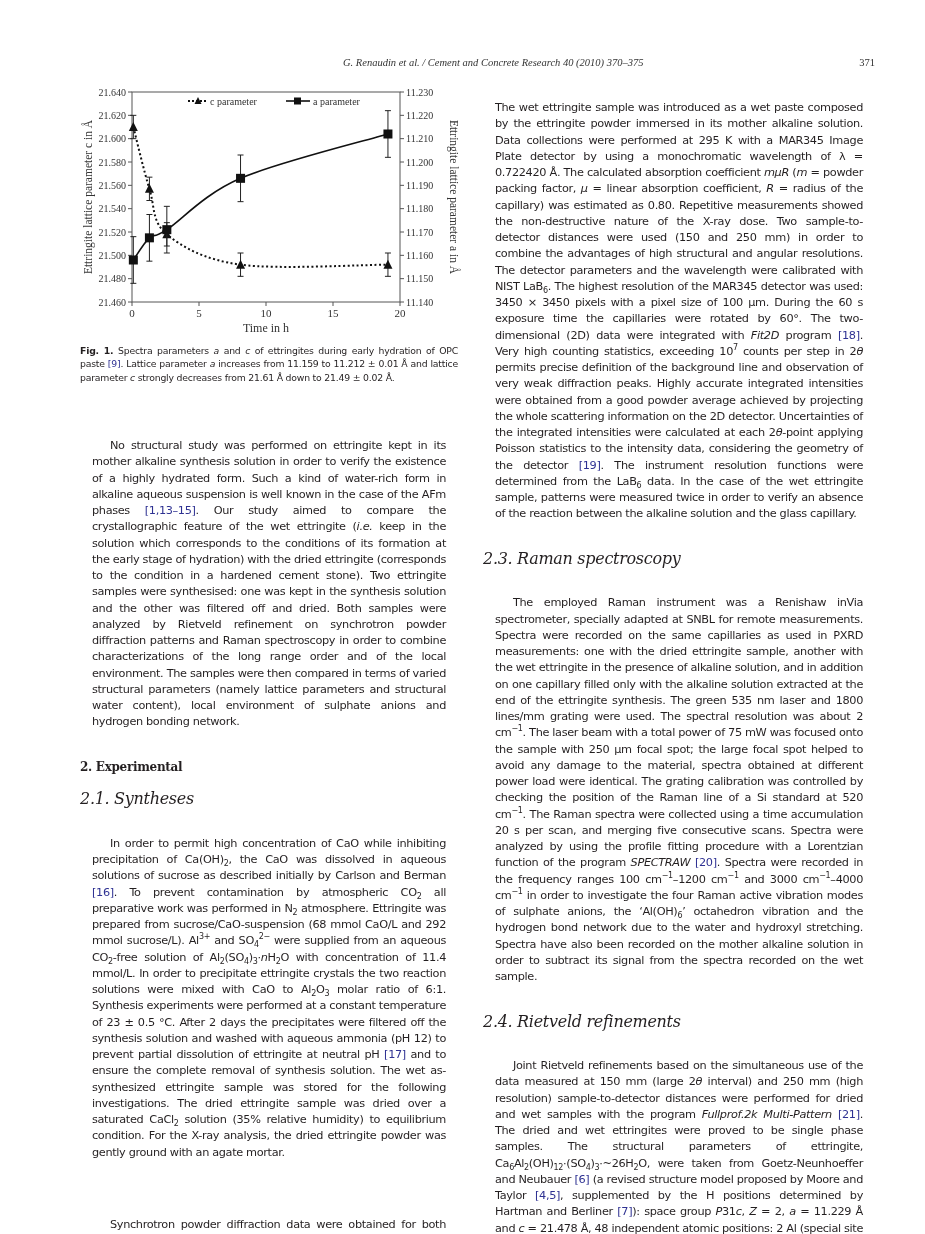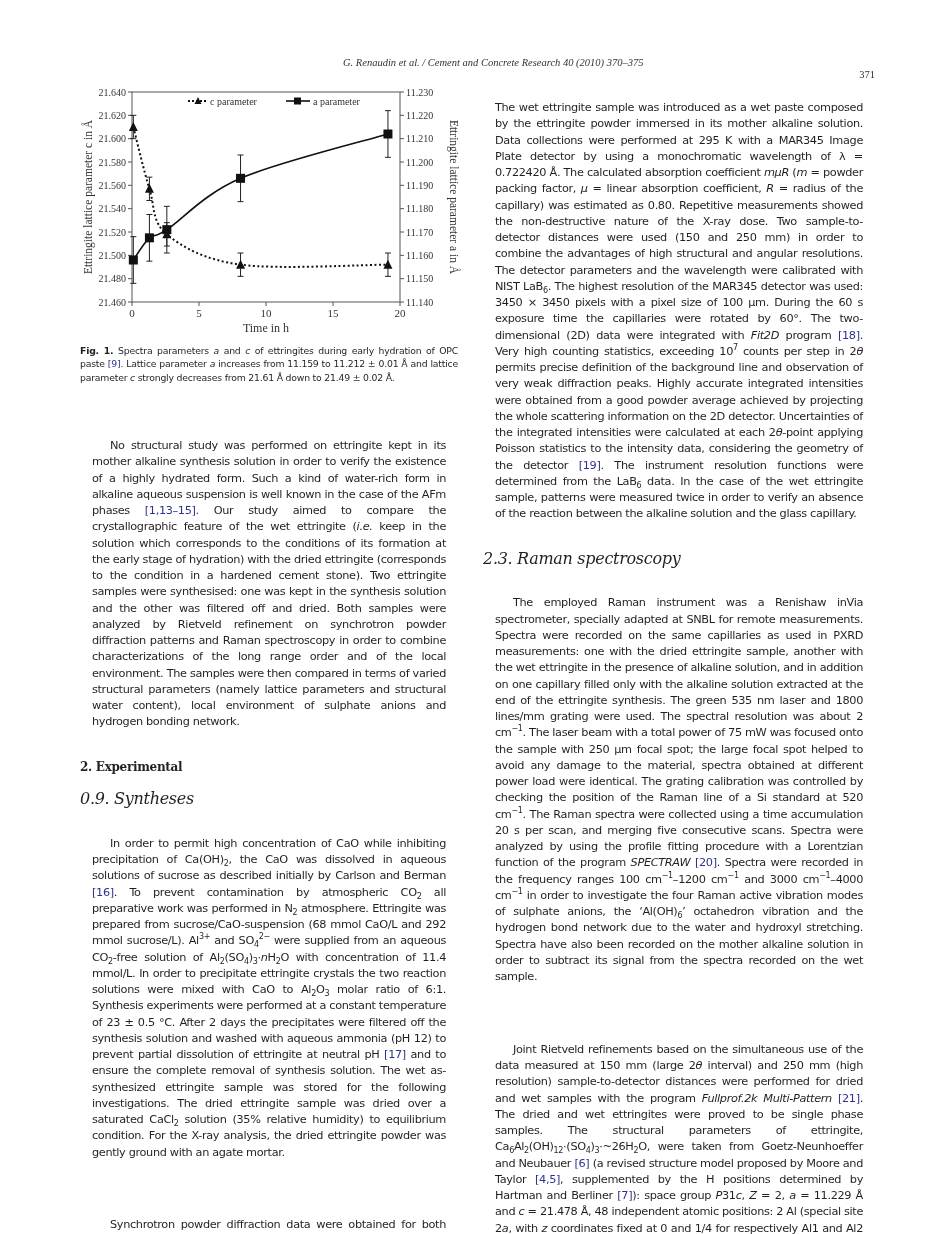--- a/index.html
+++ b/index.html
@@ -1,21 +1,21 @@
 <!DOCTYPE html>
 <html><head>
 <meta charset="utf-8">
 <style>
   html, body { margin:0; padding:0; background:#fff; }
   body { width:925px; height:1234px; position:relative; overflow:hidden; color:#231f20;
          font-family:"DejaVu Sans", "Liberation Sans", sans-serif; }
   .header { position:absolute; top:57px; left:80px; width:795px; font-family:"Liberation Serif", serif;
             font-style:italic; font-size:10.5px; color:#333; }
   .header .center { position:absolute; left:263px; top:0; }
-  .header .pnum { position:absolute; right:0; top:12px; font-style:normal;text-align:right; }
+  .header .pnum { position:absolute; right:0; top:0; font-style:normal;text-align:right; }
   .col { position:absolute; font-family:"DejaVu Sans", sans-serif; font-size:11.3px; line-height:16.25px;
          text-align:justify; letter-spacing:-0.35px; }
   .col.left { left:80px; top:426px; width:378px; }
   .col.right { left:483px; top:88px; width:392px; }
   p { margin:12px; }
   p.indent { text-indent:18px; }
   .gap { height:16.25px; }
   h2 { margin:0; font-size:12px; font-weight:bold; font-family:"DejaVu Serif", serif; letter-spacing:-0.3px; }
   h3 { margin:0; font-size:16px; font-weight:normal; font-style:italic; font-family:"DejaVu Serif", serif; letter-spacing:-0.3px; }
   .ref { color:#2e3192; }
@@ -144,30 +144,31 @@
 
 <div class="caption">
   <b>Fig. 1.</b><span> Spectra parameters </span><i>a</i><span> and </span><i>c</i><span> of ettringites during early hydration of OPC paste </span><span class="ref">[9]</span><span>. Lattice parameter </span><i>a</i><span> increases from 11.159 to 11.212 ± 0.01 Å and lattice parameter </span><i>c</i><span> strongly decreases from 21.61 Å down to 21.49 ± 0.02 Å.</span>
 </div>
 
 <div class="col left">
   <p class="indent rich"><span>No structural study was performed on ettringite kept in its mother alkaline synthesis solution in order to verify the existence of a highly hydrated form. Such a kind of water-rich form in alkaline aqueous suspension is well known in the case of the AFm phases </span><span class="ref">[1,13–15]</span><span>. Our study aimed to compare the crystallographic feature of the wet ettringite (</span><i>i.e.</i><span> keep in the solution which corresponds to the conditions of its formation at the early stage of hydration) with the dried ettringite (corresponds to the condition in a hardened cement stone). Two ettringite samples were synthesised: one was kept in the synthesis solution and the other was filtered off and dried. Both samples were analyzed by Rietveld refinement on synchrotron powder diffraction patterns and Raman spectroscopy in order to combine characterizations of the long range order and of the local environment. The samples were then compared in terms of varied structural parameters (namely lattice parameters and structural water content), local environment of sulphate anions and hydrogen bonding network.</span></p>
   <div class="gap"></div>
   <h2>2. Experimental</h2>
   <div class="gap"></div>
-  <h3>0.9. Syntheses</h3>
+  <h3>2.1. Syntheses</h3>
   <div class="gap"></div>
   <p class="indent rich"><span>In order to permit high concentration of CaO while inhibiting precipitation of Ca(OH)</span><sub>2</sub><span>, the CaO was dissolved in aqueous solutions of sucrose as described initially by Carlson and Berman </span><span class="ref">[16]</span><span>. To prevent contamination by atmospheric CO</span><sub>2</sub><span> all preparative work was performed in N</span><sub>2</sub><span> atmosphere. Ettringite was prepared from sucrose/CaO-suspension (68 mmol CaO/L and 292 mmol sucrose/L). Al</span><sup>3+</sup><span> and SO</span><sub>4</sub><sup>2−</sup><span> were supplied from an aqueous CO</span><sub>2</sub><span>-free solution of Al</span><sub>2</sub><span>(SO</span><sub>4</sub><span>)</span><sub>3</sub><span>·</span><i>n</i><span>H</span><sub>2</sub><span>O with concentration of 11.4 mmol/L. In order to precipitate ettringite crystals the two reaction solutions were mixed with CaO to Al</span><sub>2</sub><span>O</span><sub>3</sub><span> molar ratio of 6:1. Synthesis experiments were performed at a constant temperature of 23 ± 0.5 °C. After 2 days the precipitates were filtered off the synthesis solution and washed with aqueous ammonia (pH 12) to prevent partial dissolution of ettringite at neutral pH </span><span class="ref">[17]</span><span> and to ensure the complete removal of synthesis solution. The wet as-synthesized ettringite sample was stored for the following investigations. The dried ettringite sample was dried over a saturated CaCl</span><sub>2</sub><span> solution (35% relative humidity) to equilibrium condition. For the X-ray analysis, the dried ettringite powder was gently ground with an agate mortar.</span></p>
   <div class="gap"></div>
   <div class="gap"></div>
   <p class="indent rich"><span>Synchrotron powder diffraction data were obtained for both samples at Swiss–Norwegian Beam Lines at ESRF (Grenoble, France). The samples were introduced into 0.5 mm diameter glass capillaries.</span></p>
 </div>
 
 <div class="col right">
   <p class="rich"><span>The wet ettringite sample was introduced as a wet paste composed by the ettringite powder immersed in its mother alkaline solution. Data collections were performed at 295 K with a MAR345 Image Plate detector by using a monochromatic wavelength of λ = 0.722420 Å. The calculated absorption coefficient </span><i>mμR</i><span> (</span><i>m</i><span> = powder packing factor, </span><i>μ</i><span> = linear absorption coefficient, </span><i>R</i><span> = radius of the capillary) was estimated as 0.80. Repetitive measurements showed the non-destructive nature of the X-ray dose. Two sample-to-detector distances were used (150 and 250 mm) in order to combine the advantages of high structural and angular resolutions. The detector parameters and the wavelength were calibrated with NIST LaB</span><sub>6</sub><span>. The highest resolution of the MAR345 detector was used: 3450 × 3450 pixels with a pixel size of 100 μm. During the 60 s exposure time the capillaries were rotated by 60°. The two-dimensional (2D) data were integrated with </span><i>Fit2D</i><span> program </span><span class="ref">[18]</span><span>. Very high counting statistics, exceeding 10</span><sup>7</sup><span> counts per step in 2</span><i>θ</i><span> permits precise definition of the background line and observation of very weak diffraction peaks. Highly accurate integrated intensities were obtained from a good powder average achieved by projecting the whole scattering information on the 2D detector. Uncertainties of the integrated intensities were calculated at each 2</span><i>θ</i><span>-point applying Poisson statistics to the intensity data, considering the geometry of the detector </span><span class="ref">[19]</span><span>. The instrument resolution functions were determined from the LaB</span><sub>6</sub><span> data. In the case of the wet ettringite sample, patterns were measured twice in order to verify an absence of the reaction between the alkaline solution and the glass capillary.</span></p>
   <div class="gap"></div>
   <h3>2.3. Raman spectroscopy</h3>
   <div class="gap"></div>
   <p class="indent rich"><span>The employed Raman instrument was a Renishaw inVia spectrometer, specially adapted at SNBL for remote measurements. Spectra were recorded on the same capillaries as used in PXRD measurements: one with the dried ettringite sample, another with the wet ettringite in the presence of alkaline solution, and in addition on one capillary filled only with the alkaline solution extracted at the end of the ettringite synthesis. The green 535 nm laser and 1800 lines/mm grating were used. The spectral resolution was about 2 cm</span><sup>−1</sup><span>. The laser beam with a total power of 75 mW was focused onto the sample with 250 μm focal spot; the large focal spot helped to avoid any damage to the material, spectra obtained at different power load were identical. The grating calibration was controlled by checking the position of the Raman line of a Si standard at 520 cm</span><sup>−1</sup><span>. The Raman spectra were collected using a time accumulation 20 s per scan, and merging five consecutive scans. Spectra were analyzed by using the profile fitting procedure with a Lorentzian function of the program </span><i>SPECTRAW</i><span> </span><span class="ref">[20]</span><span>. Spectra were recorded in the frequency ranges 100 cm</span><sup>−1</sup><span>–1200 cm</span><sup>−1</sup><span> and 3000 cm</span><sup>−1</sup><span>–4000 cm</span><sup>−1</sup><span> in order to investigate the four Raman active vibration modes of sulphate anions, the ‘Al(OH)</span><sub>6</sub><span>’ octahedron vibration and the hydrogen bond network due to the water and hydroxyl stretching. Spectra have also been recorded on the mother alkaline solution in order to subtract its signal from the spectra recorded on the wet sample.</span></p>
   <div class="gap"></div>
+  <h3>2.4. Rietveld refinements</h3>
   <div class="gap"></div>
   <p class="indent rich"><span>Joint Rietveld refinements based on the simultaneous use of the data measured at 150 mm (large 2</span><i>θ</i><span> interval) and 250 mm (high resolution) sample-to-detector distances were performed for dried and wet samples with the program </span><i>Fullprof.2k Multi-Pattern</i><span> </span><span class="ref">[21]</span><span>. The dried and wet ettringites were proved to be single phase samples. The structural parameters of ettringite, Ca</span><sub>6</sub><span>Al</span><sub>2</sub><span>(OH)</span><sub>12</sub><span>·(SO</span><sub>4</sub><span>)</span><sub>3</sub><span>·~26H</span><sub>2</sub><span>O, were taken from Goetz-Neunhoeffer and Neubauer </span><span class="ref">[6]</span><span> (a revised structure model proposed by Moore and Taylor </span><span class="ref">[4,5]</span><span>, supplemented by the H positions determined by Hartman and Berliner </span><span class="ref">[7]</span><span>): space group </span><i>P</i><span>31</span><i>c</i><span>, </span><i>Z</i><span> = 2, </span><i>a</i><span> = 11.229 Å and </span><i>c</i><span> = 21.478 Å, 48 independent atomic positions: 2 Al (special site 2</span><i>a</i><span>, with </span><i>z</i><span> coordinates fixed at 0 and 1/4 for respectively Al1 and Al2 sites), 2 Ca (general position 6</span><i>c</i><span>),</span></p>
 </div>
 
 </body></html>

